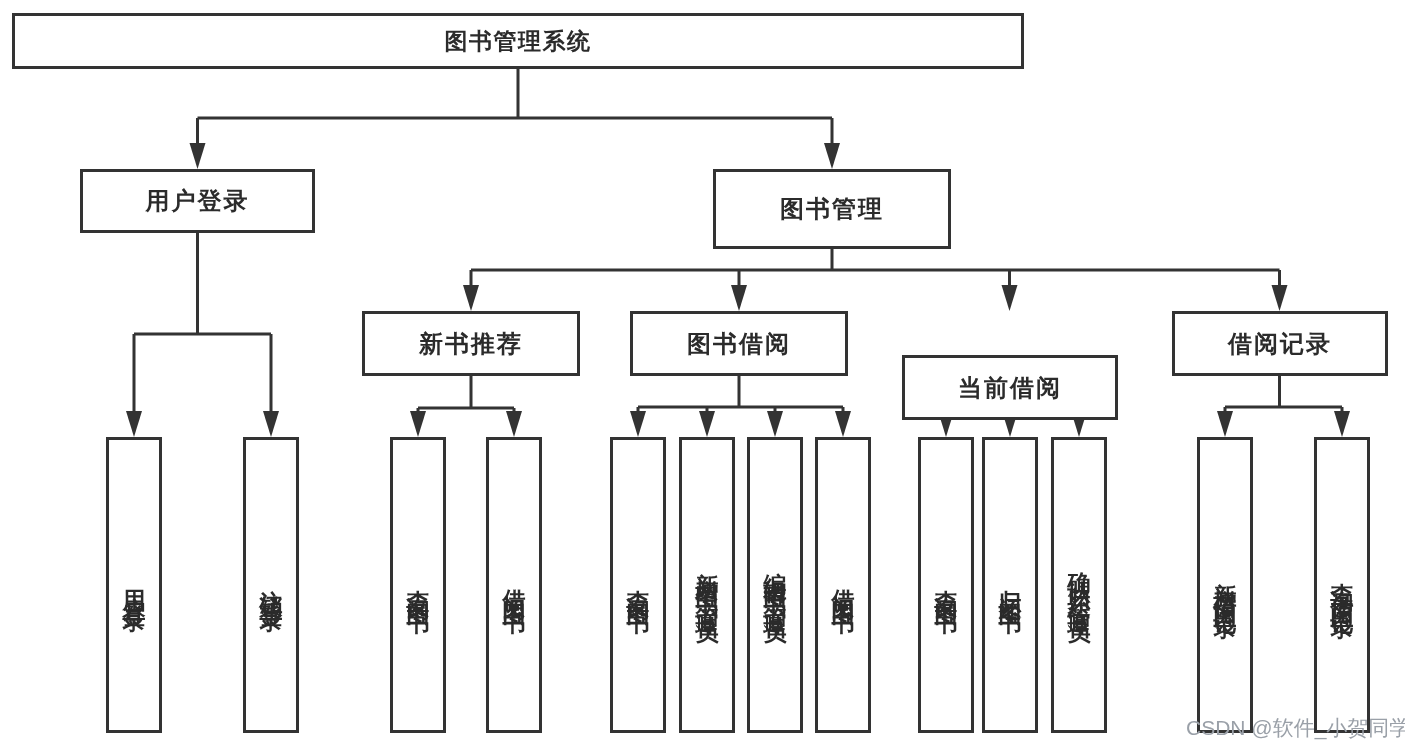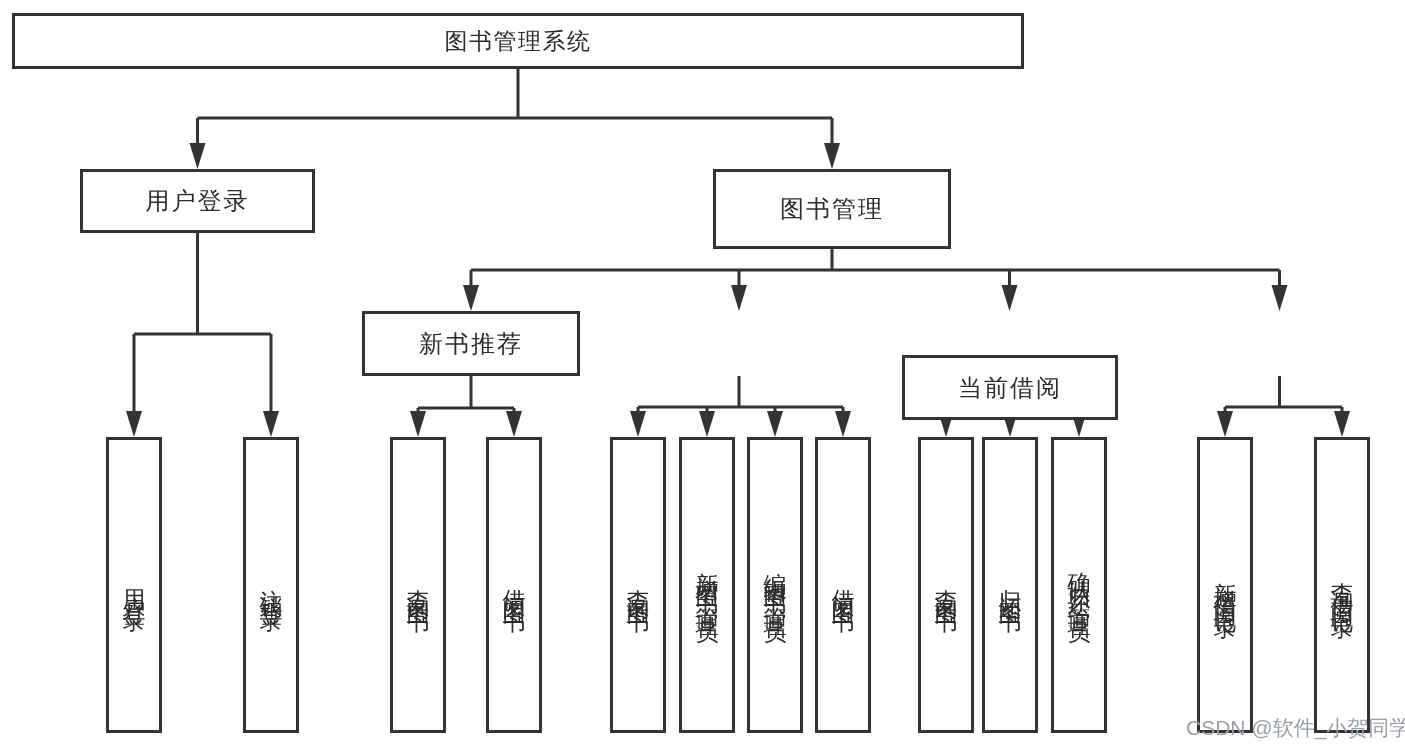--- a/index.html
+++ b/index.html
@@ -19,20 +19,21 @@
   svg.connectors{position:absolute;left:0;top:0;}
   .connectors path{stroke:var(--line);stroke-width:3;fill:none;}
   .connectors polygon{fill:var(--line);stroke:none;}
   .box{
     position:absolute;
     box-sizing:border-box;
     border:3px solid var(--line);
     background:#fff;
     display:flex;align-items:center;justify-content:center;
     color:var(--text);
+    font-weight:bold;
   }
   .box .lbl{white-space:nowrap;}
   .root .lbl{font-size:23px;letter-spacing:1.5px;}
   .h .lbl{font-size:24px;letter-spacing:2px;}
   .vert .lbl{
     writing-mode:vertical-rl;
     font-size:23px;
     line-height:1;
     letter-spacing:7px;
     white-space:normal;
@@ -93,22 +94,28 @@
   <div class="box h" style="left:80px;top:169px;width:235px;height:64px;">
     <span class="lbl">用户登录</span>
   </div>
   <div class="box h" style="left:713px;top:169px;width:238px;height:80px;">
     <span class="lbl">图书管理</span>
   </div>
 
   <div class="box h" style="left:362px;top:311px;width:218px;height:65px;">
     <span class="lbl">新书推荐</span>
   </div>
+  <div class="box h" style="left:630px;top:311px;width:218px;height:65px;">
+    <span class="lbl">图书借阅</span>
+  </div>
   <div class="box h" style="left:902px;top:311px;width:216px;height:65px;margin-top:44px;">
     <span class="lbl">当前借阅</span>
+  </div>
+  <div class="box h" style="left:1172px;top:311px;width:216px;height:65px;">
+    <span class="lbl">借阅记录</span>
   </div>
 
   <div class="box vert" style="left:106px;top:437px;width:56px;height:296px;">
     <span class="lbl">用户登录</span>
   </div>
   <div class="box vert" style="left:243px;top:437px;width:56px;height:296px;">
     <span class="lbl">注销登录</span>
   </div>
 
   <div class="box vert" style="left:390px;top:437px;width:56px;height:296px;">

